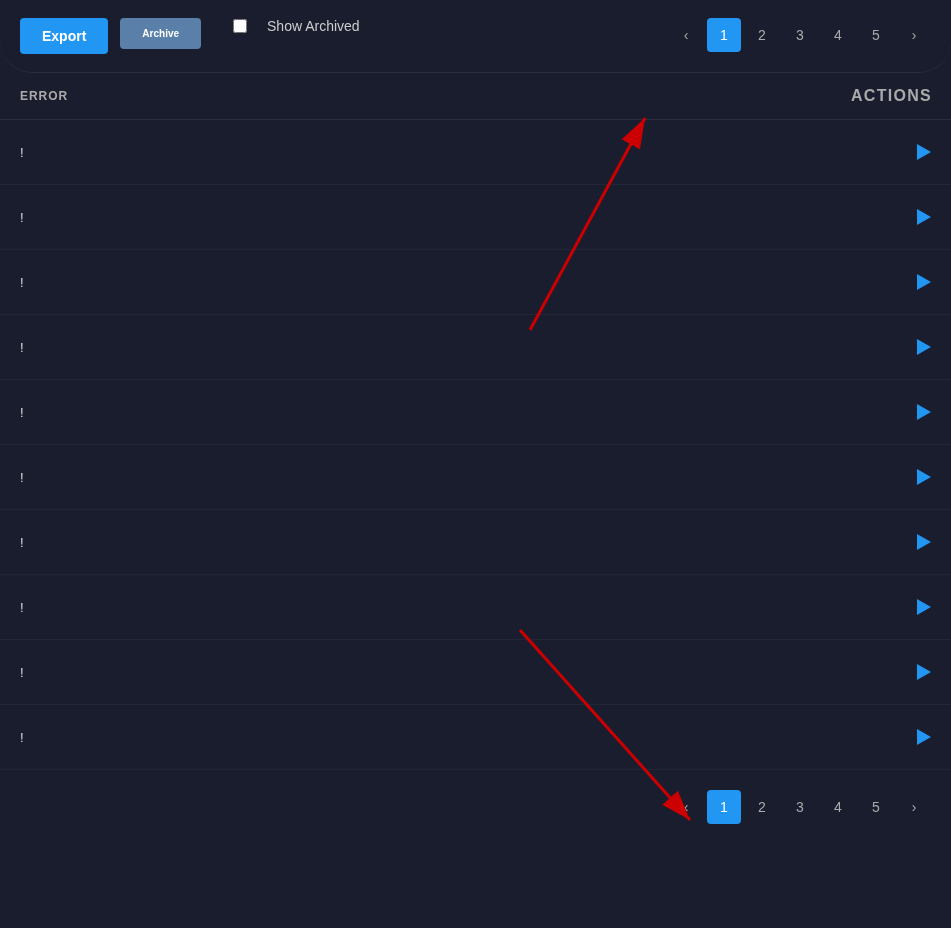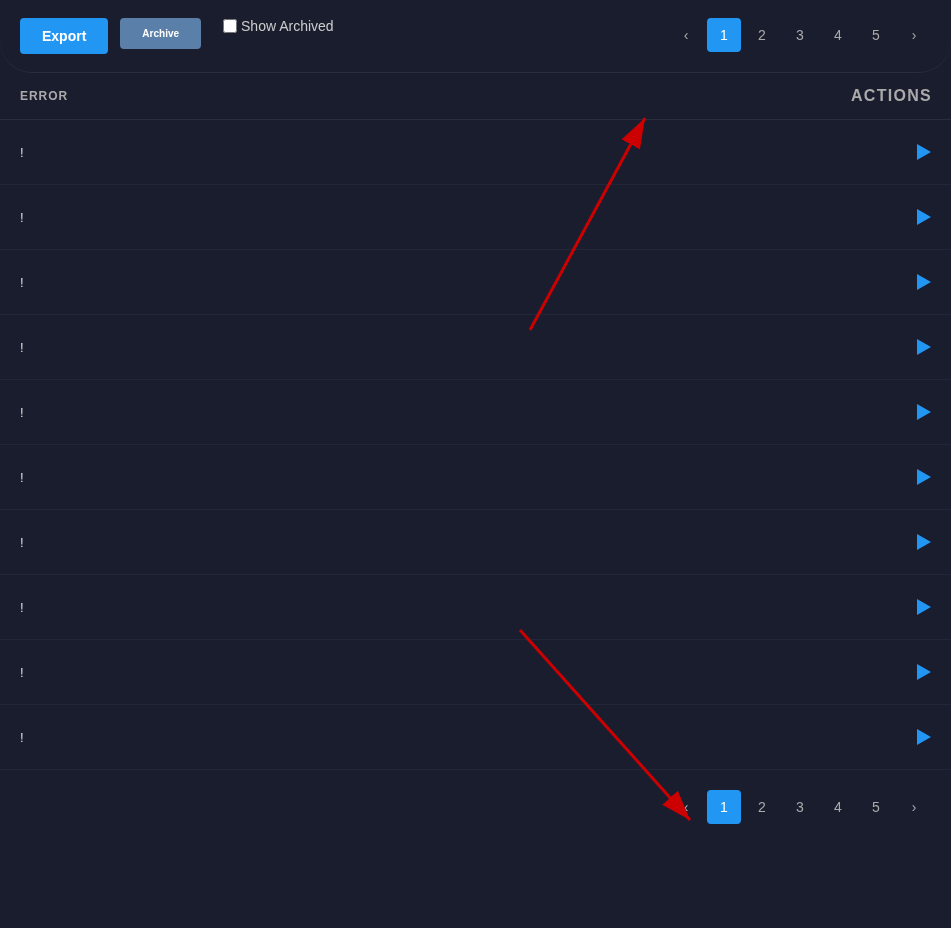--- a/index.html
+++ b/index.html
@@ -41,25 +41,25 @@
       border-radius: 4px;
       padding: 10px 22px;
       font-size: 10px;
       font-weight: 600;
       cursor: pointer;
     }
 
     .show-archived-label {
       display: flex;
       align-items: center;
-      gap: 4px;
+      gap: 20px;
       color: #cccccc;
       font-size: 14px;
       cursor: pointer;
-      margin-left: 10px;
+      margin-left: 20px;
     }
 
     .show-archived-label input[type="checkbox"] {
       width: 14px;
       height: 14px;
       accent-color: #2196f3;
       cursor: pointer;
     }
 
     .pagination {

